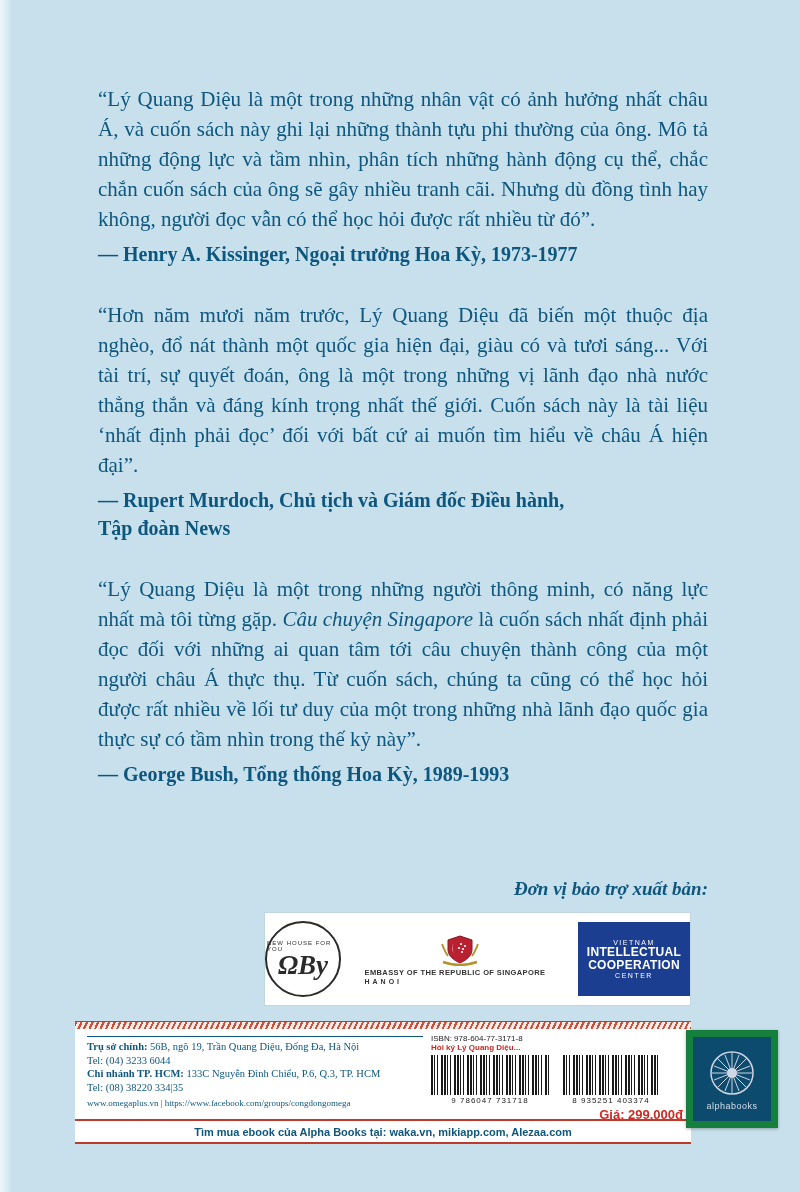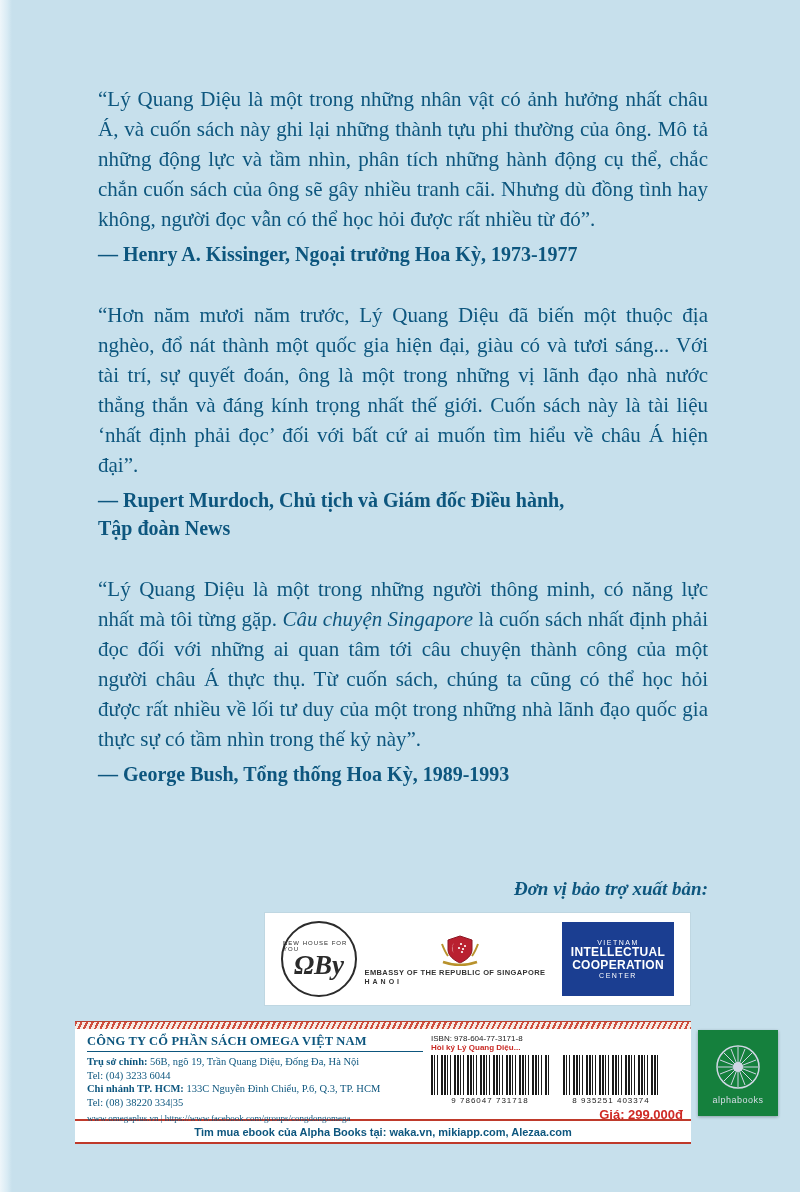--- a/index.html
+++ b/index.html
@@ -39,21 +39,21 @@
   .sponsor-label {
     position: absolute; right: 92px; top: 878px;
     font-size: 19px; font-style: italic; font-weight: bold;
     color: #0d567e;
   }
   .logo-box {
     position: absolute; right: 110px; top: 913px;
     width: 425px; height: 92px;
     background: #ffffff;
     display: flex; align-items: center; justify-content: space-between;
-    padding: 0 16px; box-sizing: border-box;
+    padding: 0 0; box-sizing: border-box;
     box-shadow: 0 0 0 1px rgba(0,0,0,0.04);
   }
   .omega-logo {
     width: 72px; height: 72px; border-radius: 50%;
     border: 2px solid #2b2b2b;
     display: flex; flex-direction: column; align-items: center; justify-content: center;
     color: #2b2b2b; background: #fff;
   }
   .omega-arc { font-size: 6px; letter-spacing: 1px; font-family: "Liberation Sans", sans-serif; }
   .omega-mark { font-size: 27px; font-style: italic; font-weight: bold; line-height: 26px; }
@@ -111,22 +111,22 @@
     border-top: 2px solid #bf3a2b;
     border-bottom: 2px solid #bf3a2b;
     text-align: center;
     font-family: "Liberation Sans", sans-serif;
     font-size: 11px; font-weight: bold; color: #0d567e;
     padding: 5px 0 4px 0;
   }
   .alpha-logo {
     position: absolute; right: 22px; top: 1030px;
     width: 78px; height: 84px;
-    background: #15803d;
-    border: 1px solid #15803d;
+    background: #0c4a6e;
+    border: 7px solid #15803d;
     display: flex; flex-direction: column; align-items: center; justify-content: center;
     box-shadow: 0 1px 3px rgba(0,0,0,0.3);
   }
   .alpha-label {
     font-family: "Liberation Sans", sans-serif;
     font-size: 9px; color: #d8dde8; margin-top: 2px; letter-spacing: 0.5px;
   }
 </style>
 </head>
 <body>
@@ -187,21 +187,20 @@
   </div>
 
 </div>
 
 <div class="info-bar">
   <div class="bar-stripe"></div>
 
   <div class="bar-main">
 
     <div class="pub-info">
-      <div class="pub-company">CÔNG TY CỔ PHẦN SÁCH OMEGA VIỆT NAM</div>
       <hr class="pub-divider">
       <div class="pub-line"><b>Trụ sở chính:</b><span> 56B, ngõ 19, Trần Quang Diệu, Đống Đa, Hà Nội</span></div>
       <div class="pub-line">Tel: (04) 3233 6044</div>
       <div class="pub-line"><b>Chi nhánh TP. HCM:</b><span> 133C Nguyễn Đình Chiểu, P.6, Q.3, TP. HCM</span></div>
       <div class="pub-line">Tel: (08) 38220 334|35</div>
       <div class="pub-web">www.omegaplus.vn | https://www.facebook.com/groups/congdongomega</div>
     </div>
 
     <div class="code-area">
       <div class="code-top">

